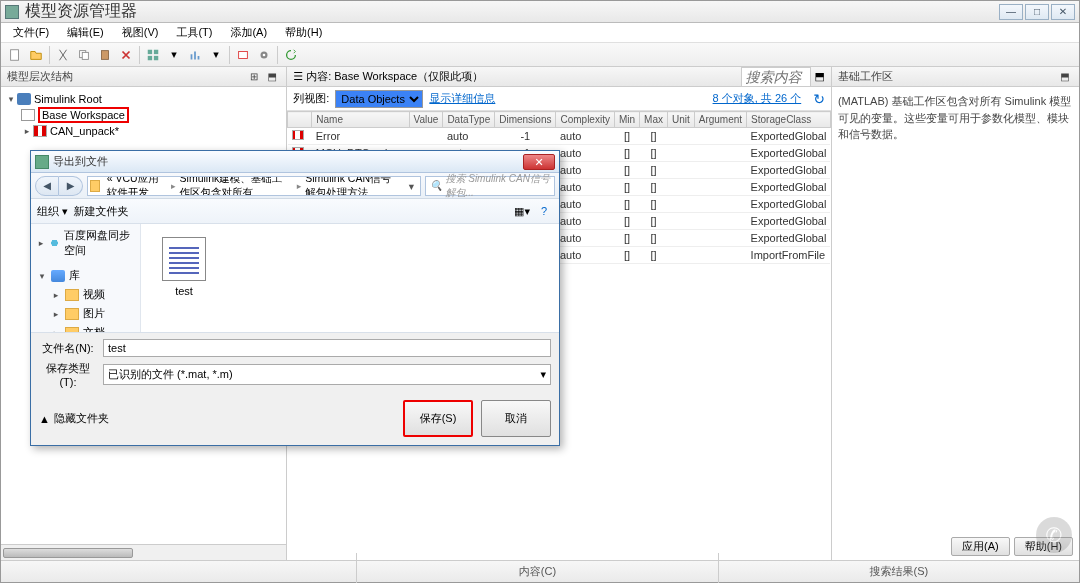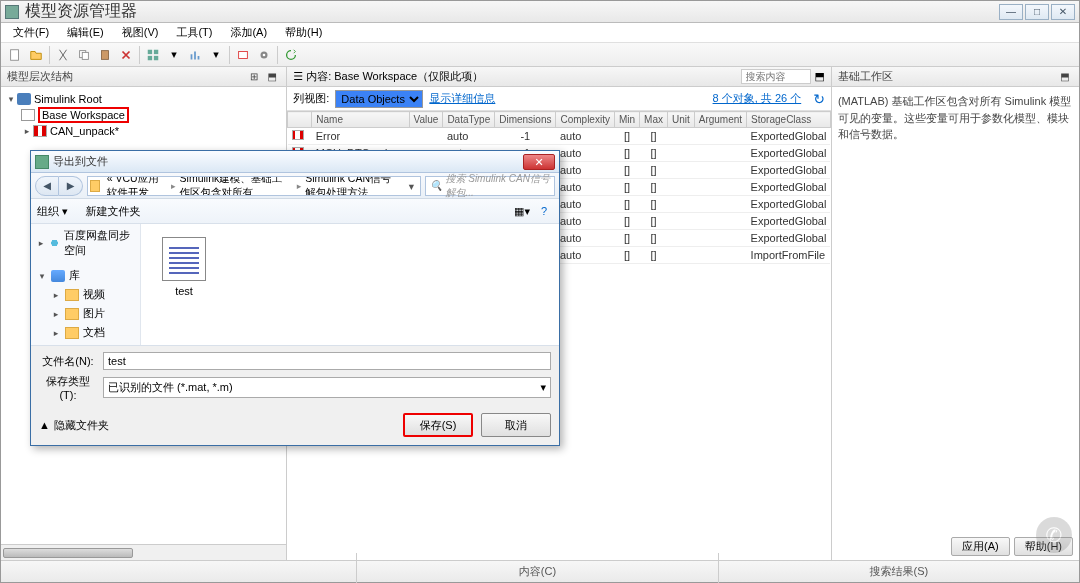--- a/index.html
+++ b/index.html
@@ -34,21 +34,21 @@
 .tree-expand { width: 12px; height: 12px; display: inline-flex; align-items: center; justify-content: center; font-size: 9px; color: #555; }
 .tree-icon { width: 14px; height: 12px; margin-right: 3px; display: inline-block; }
 .tree-icon.root { background: #4a7ebb; border-radius: 2px; }
 .tree-icon.ws { background: #fff; border: 1px solid #999; }
 .tree-icon.block { background: linear-gradient(90deg,#d00 30%,#fff 30%,#fff 70%,#d00 70%); border: 1px solid #aaa; }
 .highlight-red { border: 2px solid #e00; padding: 0 2px; }
 
 
 .mid-panel { flex: 1; display: flex; flex-direction: column; border-right: 1px solid #ccc; background: #fff; }
 .mid-header { background: linear-gradient(#f7f7f7,#e8e8e8); height: 20px; padding: 2px 6px; border-bottom: 1px solid #ccc; display: flex; align-items: center; font-size: 11px; }
-.mid-header .filter { margin-left: auto; border: 1px solid #ccc; font-size: 10px; color: #999; padding: 1px 4px; width: 70px; }
+.mid-header .filter { margin-left: auto; border: 1px solid #ccc; font-size: 14px; color: #999; padding: 1px 4px; font-style: italic; width: 70px; }
 .filter-row { height: 24px; display: flex; align-items: center; padding: 2px 6px; gap: 6px; border-bottom: 1px solid #e0e0e0; font-size: 11px; }
 .filter-row select { font-size: 11px; padding: 1px; border: 1px solid #999; background: #3b82f6; }
 .filter-row .link { color: #0066cc; text-decoration: underline; cursor: pointer; }
 .filter-row .count { margin-left: auto; color: #0066cc; text-decoration: underline; cursor: pointer; }
 
 .data-table { flex: 1; overflow: auto; }
 .data-table table { width: 100%; border-collapse: collapse; font-size: 11px; }
 .data-table th { background: linear-gradient(#f7f7f7,#e8e8e8); border: 1px solid #ccc; padding: 2px 4px; font-weight: normal; color: #555; text-align: center; font-size: 10px; }
 .data-table td { border-bottom: 1px solid #eee; padding: 2px 4px; color: #333; }
 .row-icon { width: 12px; height: 10px; background: linear-gradient(90deg,#d00 25%,#fff 25%,#fff 75%,#d00 75%); border: 1px solid #aaa; display: inline-block; margin-right: 4px; }
@@ -76,21 +76,21 @@
 .dlg-nav { height: 26px; background: linear-gradient(#f7f9fc,#eaf0f7); display: flex; align-items: center; padding: 0 4px; gap: 4px; border-bottom: 1px solid #d0dae5; }
 .nav-btns { display: flex; gap: 0; }
 .nav-btn { width: 24px; height: 20px; background: linear-gradient(#f0f5fb,#dde7f2); border: 1px solid #b0c4de; display: flex; align-items: center; justify-content: center; font-size: 10px; color: #456; }
 .nav-btn:first-child { border-radius: 10px 0 0 10px; }
 .nav-btn:nth-child(2) { border-radius: 0 10px 10px 0; border-left: none; }
 .breadcrumb { flex: 1; height: 20px; background: #fff; border: 1px solid #b0c4de; display: flex; align-items: center; padding: 0 2px; font-size: 10.5px; overflow: hidden; }
 .crumb { padding: 0 4px; display: flex; align-items: center; gap: 3px; }
 .crumb-sep { color: #888; font-size: 9px; }
 .search-box { width: 130px; height: 20px; background: #fff; border: 1px solid #b0c4de; padding: 0 4px; font-size: 10px; color: #999; font-style: italic; display: flex; align-items: center; }
 
-.dlg-toolbar { height: 24px; background: linear-gradient(#f9fbfe,#eef3f9); display: flex; align-items: center; padding: 12px 6px; gap: 18px; border-bottom: 1px solid #d8e0ea; font-size: 11px; }
+.dlg-toolbar { height: 24px; background: linear-gradient(#f9fbfe,#eef3f9); display: flex; align-items: center; padding: 12px 6px; gap: 6px; border-bottom: 1px solid #d8e0ea; font-size: 11px; }
 .dlg-toolbar .org { cursor: pointer; }
 .dlg-toolbar .right-icons { margin-left: auto; display: flex; gap: 4px; }
 .mini-icon { width: 18px; height: 16px; border: 1px solid transparent; display: flex; align-items: center; justify-content: center; }
 
 .dlg-body { flex: 1; display: flex; background: #fff; overflow: hidden; }
 .dlg-sidebar { width: 110px; background: #f7f9fc; border-right: 1px solid #e0e6ee; padding: 2px; overflow-y: auto; }
 .sb-item { display: flex; align-items: center; padding: 2px 4px; font-size: 11px; gap: 4px; cursor: pointer; }
 .sb-icon { width: 14px; height: 12px; display: inline-block; }
 .sb-icon.cloud { background: radial-gradient(circle,#5bd 40%,transparent 42%); }
 .sb-icon.lib { background: linear-gradient(#6af,#48d); border-radius: 2px; }
@@ -106,21 +106,21 @@
 
 .dlg-bottom { background: #f0f0f0; padding: 6px 8px; border-top: 1px solid #d8e0ea; display: flex; flex-direction: column; gap: 4px; }
 .form-row { display: flex; align-items: center; gap: 6px; font-size: 11px; }
 .form-row label { width: 58px; text-align: center; }
 .form-row input, .form-row .combo { flex: 1; border: 1px solid #aaa; padding: 2px 4px; font-size: 11px; background: #fff; }
 .form-row .combo { display: flex; justify-content: space-between; align-items: center; }
 
 .dlg-actions { display: flex; align-items: center; padding: 6px 8px 8px; gap: 8px; }
 .hide-folders { display: flex; align-items: center; gap: 4px; font-size: 11px; cursor: pointer; }
 .dlg-actions .spacer { flex: 1; }
-.dlg-btn { width: 70px; height: 24px; border: 1px solid #888; background: linear-gradient(#f8f8f8,#e0e0e0); font-size: 11px; border-radius: 2px; cursor: pointer; }
+.dlg-btn { width: 70px; height: 37px; border: 1px solid #888; background: linear-gradient(#f8f8f8,#e0e0e0); font-size: 11px; border-radius: 2px; cursor: pointer; }
 .dlg-btn.primary { border: 2px solid #e00; }
 
 
 .watermark { position: absolute; right: 8px; bottom: 30px; display: flex; align-items: center; gap: 8px; opacity: 0.3; pointer-events: none; color: #555; }
 .watermark .wm-icon { width: 36px; height: 36px; border-radius: 50%; background: #888; display: flex; align-items: center; justify-content: center; color: #fff; font-size: 20px; }
 .watermark .wm-text { font-size: 22px; letter-spacing: 1px; }
 </style>
 </head>
 <body>
 

